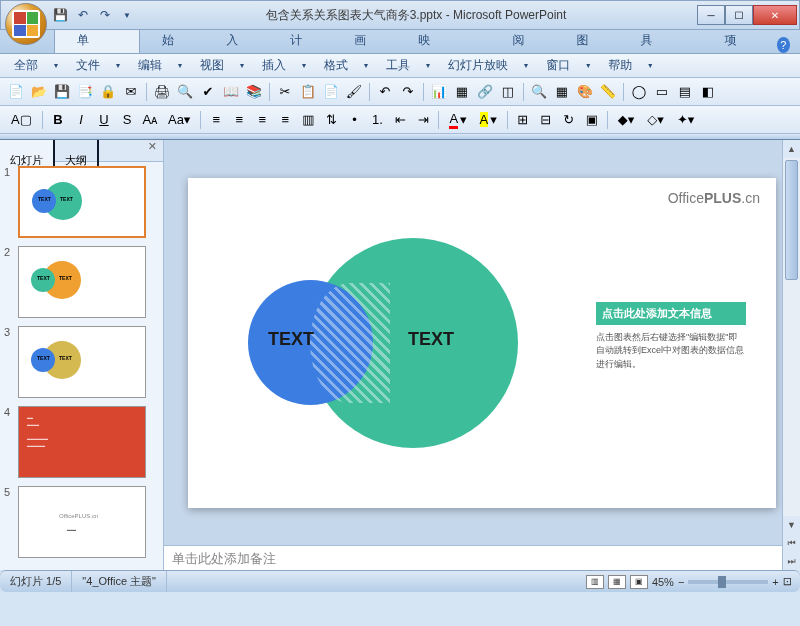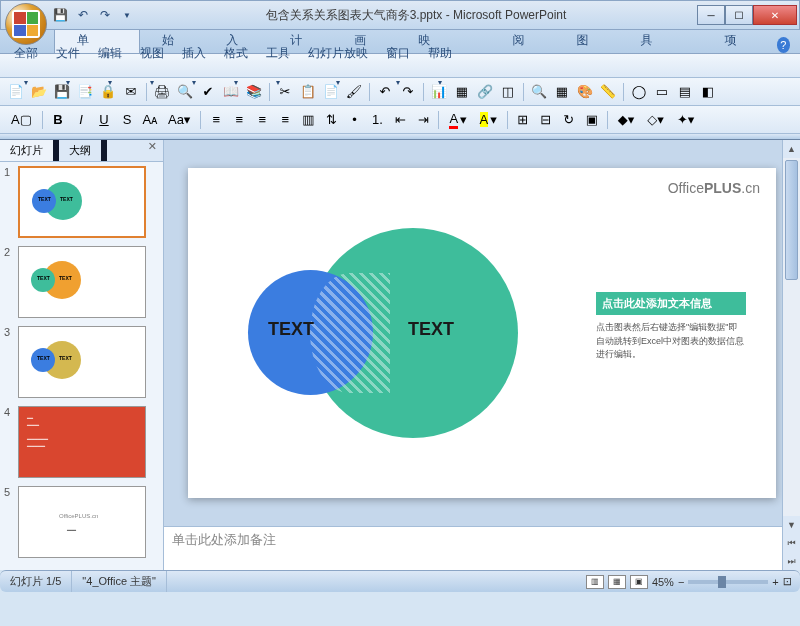--- a/index.html
+++ b/index.html
@@ -18,39 +18,39 @@
 .win-close { width: 44px; background: linear-gradient(#e88, #c43); color: #fff; border-color: #a33; }
 
 
 .ribbon-tabs { height: 24px; display: flex; align-items: flex-end; padding-left: 54px; background: linear-gradient(#c3d8ee, #b5cee8); border-bottom: 1px solid #8ba5c5; }
 .rtab { padding: 4px 22px; font-size: 12px; color: #2a4d7a; cursor: pointer; }
 .rtab.active { background: #e8f0fa; border: 1px solid #8ba5c5; border-bottom: none; border-radius: 3px 3px 0 0; }
 .help-icon { margin-left: auto; margin-right: 10px; width: 16px; height: 16px; border-radius: 50%; background: #3a7bd5; color: #fff; font-size: 11px; display: flex; align-items: center; justify-content: center; cursor: pointer; }
 
 
 .classic-menu { height: 24px; background: linear-gradient(#f0f6fc, #dce8f6); display: flex; align-items: center; padding: 0 6px; gap: 2px; border-bottom: 1px solid #a5bdd8; }
-.cm-item { padding: 2px 8px; font-size: 12px; color: #2a4d7a; cursor: pointer; display: flex; align-items: center; gap: 16px; flex-direction: column; }
+.cm-item { padding: 2px 8px; font-size: 12px; color: #2a4d7a; cursor: pointer; display: flex; align-items: center; gap: 16px; }
 .cm-item .arr { font-size: 8px; }
 
 
 .toolbar { height: 28px; background: linear-gradient(#f0f6fc, #dce8f6); display: flex; align-items: center; padding: 0 6px; gap: 3px; border-bottom: 1px solid #a5bdd8; }
 .tb-btn { width: 20px; height: 20px; display: flex; align-items: center; justify-content: center; font-size: 13px; cursor: pointer; border: 1px solid transparent; }
 .tb-sep { width: 1px; height: 18px; background: #a5bdd8; margin: 0 2px; }
 .tb-wide { width: auto; padding: 0 4px; gap: 2px; }
 
 
 .ribbon-bottom { height: 6px; background: linear-gradient(#dce8f6, #b5cee8); border-bottom: 1px solid #6b85a5; }
 
 
 .main { display: flex; height: 430px; }
 
 
 .thumb-panel { width: 164px; background: #eef4fb; border-right: 1px solid #a5bdd8; display: flex; flex-direction: column; }
 .thumb-tabs { height: 22px; display: flex; border-bottom: 1px solid #a5bdd8; background: #dce8f6; }
-.ttab { padding: 3px 10px; font-size: 11px; cursor: pointer; border-right: 6px solid #0f172a; }
+.ttab { padding: 13px 10px; font-size: 11px; cursor: pointer; border-right: 2px solid #0f172a; }
 .ttab.active { background: #eef4fb; }
 .ttab-close { margin-left: auto; padding: 0 6px; cursor: pointer; font-size: 11px; color: #666; }
 .thumbs { flex: 1; overflow-y: auto; padding: 4px; }
 .thumb-row { display: flex; gap: 4px; margin-bottom: 8px; }
 .thumb-num { font-size: 11px; color: #555; width: 10px; }
 .thumb { width: 128px; height: 72px; background: #fff; border: 1px solid #999; cursor: pointer; position: relative; overflow: hidden; }
 .thumb.active { border: 2px solid #e08030; }
 
 
 .slide-area { flex: 1; background: #c5d7eb; display: flex; flex-direction: column; position: relative; }
@@ -66,21 +66,21 @@
 .circle-small { width: 125px; height: 125px; border-radius: 50%; background: #3b7de0; position: absolute; left: 0; top: 42px; }
 .hatch { width: 80px; height: 120px; position: absolute; left: 62px; top: 45px; background: repeating-linear-gradient(45deg, rgba(255,255,255,0.4) 0 3px, transparent 3px 7px); border-radius: 50% 0 0 50% / 50% 0 0 50%; }
 .venn-txt { position: absolute; font-weight: 900; font-size: 18px; color: #1a1a1a; line-height: 1; }
 .watermark { position: absolute; right: 16px; top: 12px; font-size: 14px; color: #7a7a7a; font-weight: 300; }
 .watermark b { font-weight: 700; }
 .info-box { position: absolute; right: 30px; top: 124px; width: 150px; }
 .info-title { background: #3ebd9b; color: #fff; font-size: 11px; padding: 4px 6px; font-weight: bold; }
 .info-body { font-size: 9px; color: #555; margin-top: 6px; line-height: 1.5; }
 
 
-.notes { height: 44px; background: #fff; border-top: 1px solid #a5bdd8; padding: 4px 8px; font-size: 13px; color: #888; font-family: Liberation Mono, monospace; }
+.notes { height: 25px; background: #fff; border-top: 1px solid #a5bdd8; padding: 4px 8px; font-size: 13px; color: #888; font-family: Liberation Mono, monospace; }
 
 
 .statusbar { height: 22px; background: linear-gradient(#dce8f6, #b5cee8); border-top: 1px solid #8ba5c5; display: flex; align-items: center; font-size: 11px; color: #333; border-radius: 6px; }
 .sb-cell { padding: 0 10px; border-right: 1px solid #a5bdd8; height: 100%; display: flex; align-items: center; }
 .sb-right { margin-left: auto; display: flex; align-items: center; gap: 4px; padding-right: 8px; }
 .view-btn { width: 18px; height: 14px; border: 1px solid #888; background: #fff; cursor: pointer; font-size: 8px; display: flex; align-items: center; justify-content: center; }
 .zoom-slider { width: 80px; height: 4px; background: #a5bdd8; position: relative; }
 .zoom-handle { width: 8px; height: 12px; background: #6b85a5; position: absolute; top: -4px; left: 30px; }
 
 

